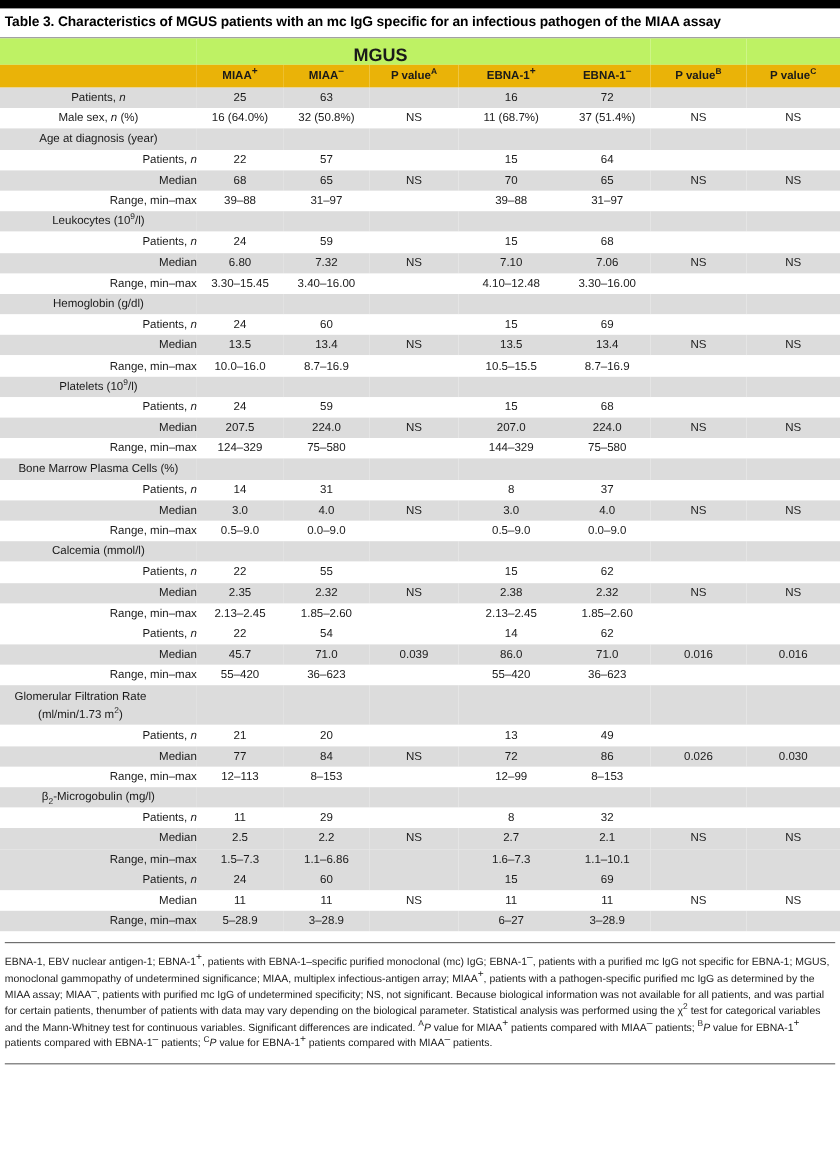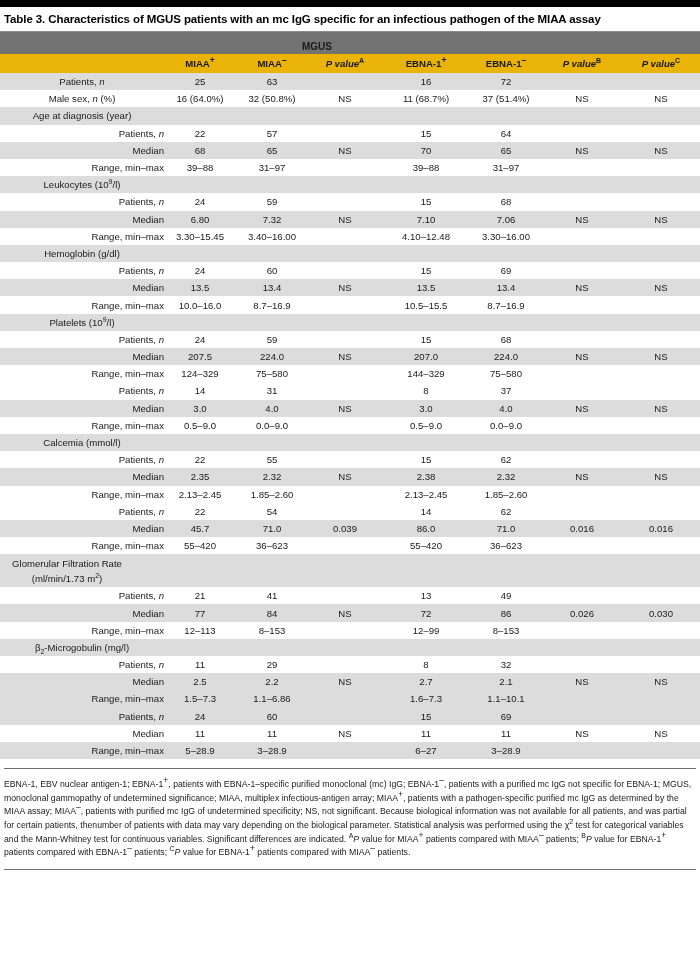--- a/index.html
+++ b/index.html
@@ -93,28 +93,28 @@
   }
 
   
   tr.colhead td {
     background: #eab308;
     font-weight: bold;
     font-size: 9.6px;
     height: 19px;
   }
   tr.mgus td {
-    background: #737373;
+    background: #bef264;
     font-weight: bold;
-    font-size: 10px;
+    font-size: 15px;
     height: 20px;
     vertical-align: bottom;
     padding-bottom: 2px;
   }
-  .italic-p { font-style: italic; }
+  .italic-p { }
   sup { font-size: 7px; vertical-align: super; line-height: 0; }
   sub { font-size: 7px; vertical-align: sub; line-height: 0; }
   .plusmark { font-size: 8.5px; vertical-align: super; line-height: 0; }
 
   
   .foot-wrap {
     padding: 9px 4px 0 4px;
   }
   .footnote {
     font-size: 8.7px;
@@ -345,20 +345,30 @@
         <tr class="plain">
           <td class="label sub">Range, min–max</td>
           <td>124–329</td>
           <td>75–580</td>
           <td></td>
           <td>144–329</td>
           <td>75–580</td>
           <td></td>
           <td></td>
         </tr>
+        <tr class="band">
+          <td class="label">Bone Marrow Plasma Cells (%)</td>
+          <td></td>
+          <td></td>
+          <td></td>
+          <td></td>
+          <td></td>
+          <td></td>
+          <td></td>
+        </tr>
         <tr class="plain">
           <td class="label sub">Patients, <span class="italic">n</span></td>
           <td>14</td>
           <td>31</td>
           <td></td>
           <td>8</td>
           <td>37</td>
           <td></td>
           <td></td>
         </tr>
@@ -458,21 +468,21 @@
           <td></td>
           <td></td>
           <td></td>
           <td></td>
           <td></td>
           <td></td>
         </tr>
         <tr class="plain">
           <td class="label sub">Patients, <span class="italic">n</span></td>
           <td>21</td>
-          <td>41</td>
+          <td>20</td>
           <td></td>
           <td>13</td>
           <td>49</td>
           <td></td>
           <td></td>
         </tr>
         <tr class="band">
           <td class="label sub">Median</td>
           <td>77</td>
           <td>84</td>

